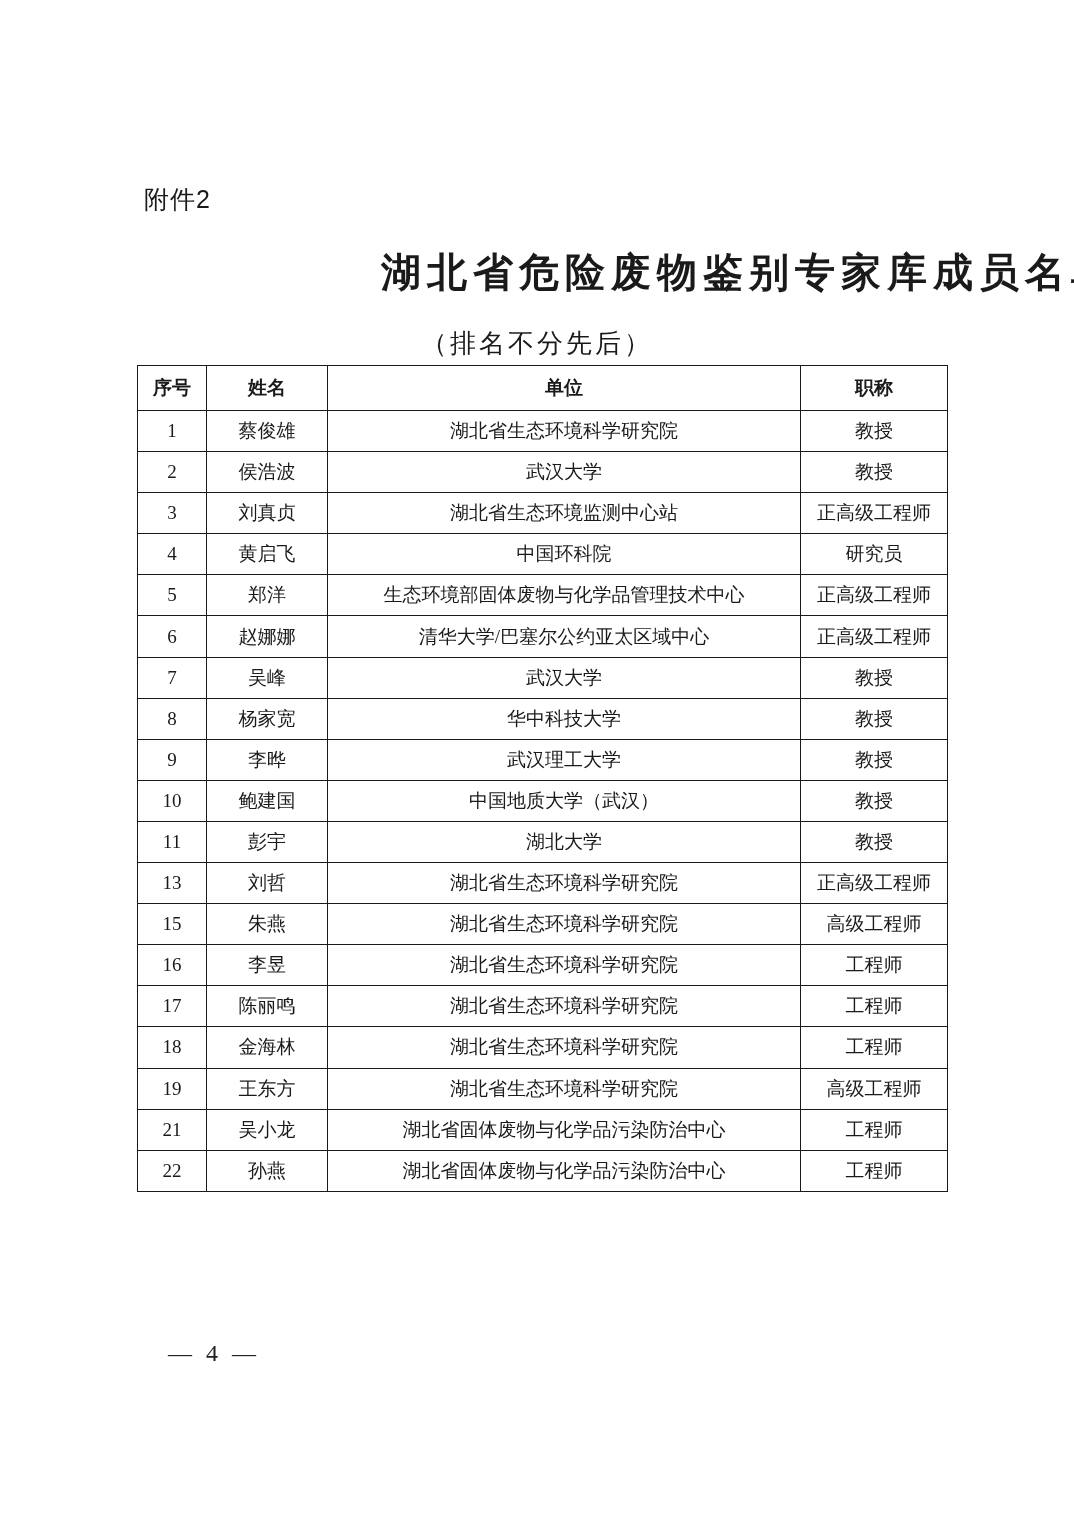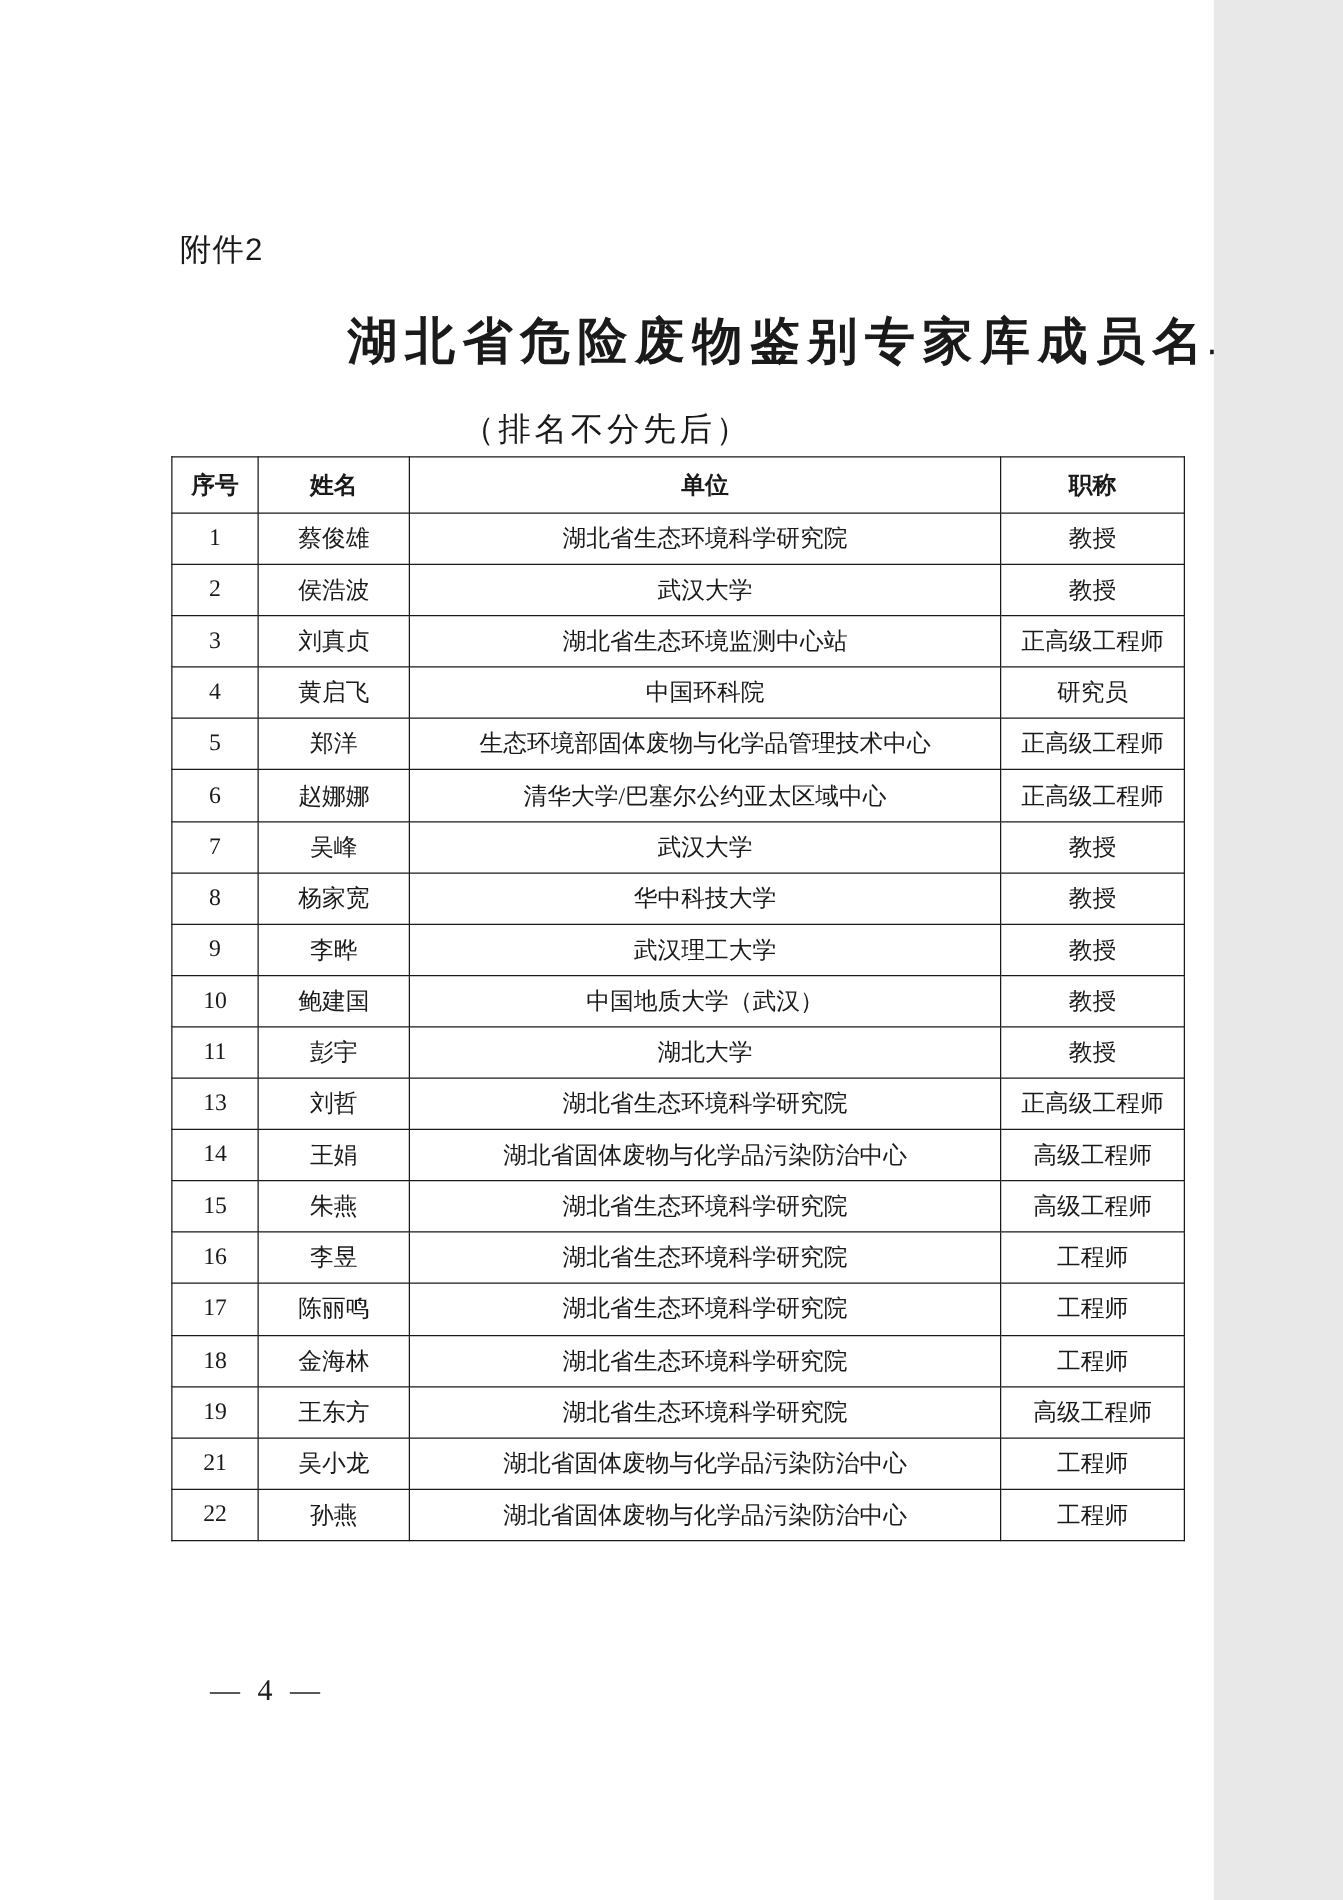--- a/index.html
+++ b/index.html
@@ -2,21 +2,21 @@
 <html><head>
 <meta charset="utf-8">
 <style>
   html, body {
     margin: 0;
     padding: 0;
     background: #e8e8e8;
   }
   .page {
     position: relative;
-    width: 971px;
+    width: 1074px;
     height: 1520px;
     background: #ffffff;
     font-family: "Liberation Serif", "DejaVu Serif", serif;
     color: #1a1a1a;
     overflow: hidden;
   }
   .attachment {
     position: absolute;
     left: 144px;
     top: 183px;
@@ -175,26 +175,20 @@
           <td>湖北大学</td>
           <td>教授</td>
         </tr>
         <tr>
           <td>13</td>
           <td>刘哲</td>
           <td>湖北省生态环境科学研究院</td>
           <td>正高级工程师</td>
         </tr>
         <tr>
-          <td>14</td>
-          <td>王娟</td>
-          <td>湖北省固体废物与化学品污染防治中心</td>
-          <td>高级工程师</td>
-        </tr>
-        <tr>
           <td>15</td>
           <td>朱燕</td>
           <td>湖北省生态环境科学研究院</td>
           <td>高级工程师</td>
         </tr>
         <tr>
           <td>16</td>
           <td>李昱</td>
           <td>湖北省生态环境科学研究院</td>
           <td>工程师</td>

